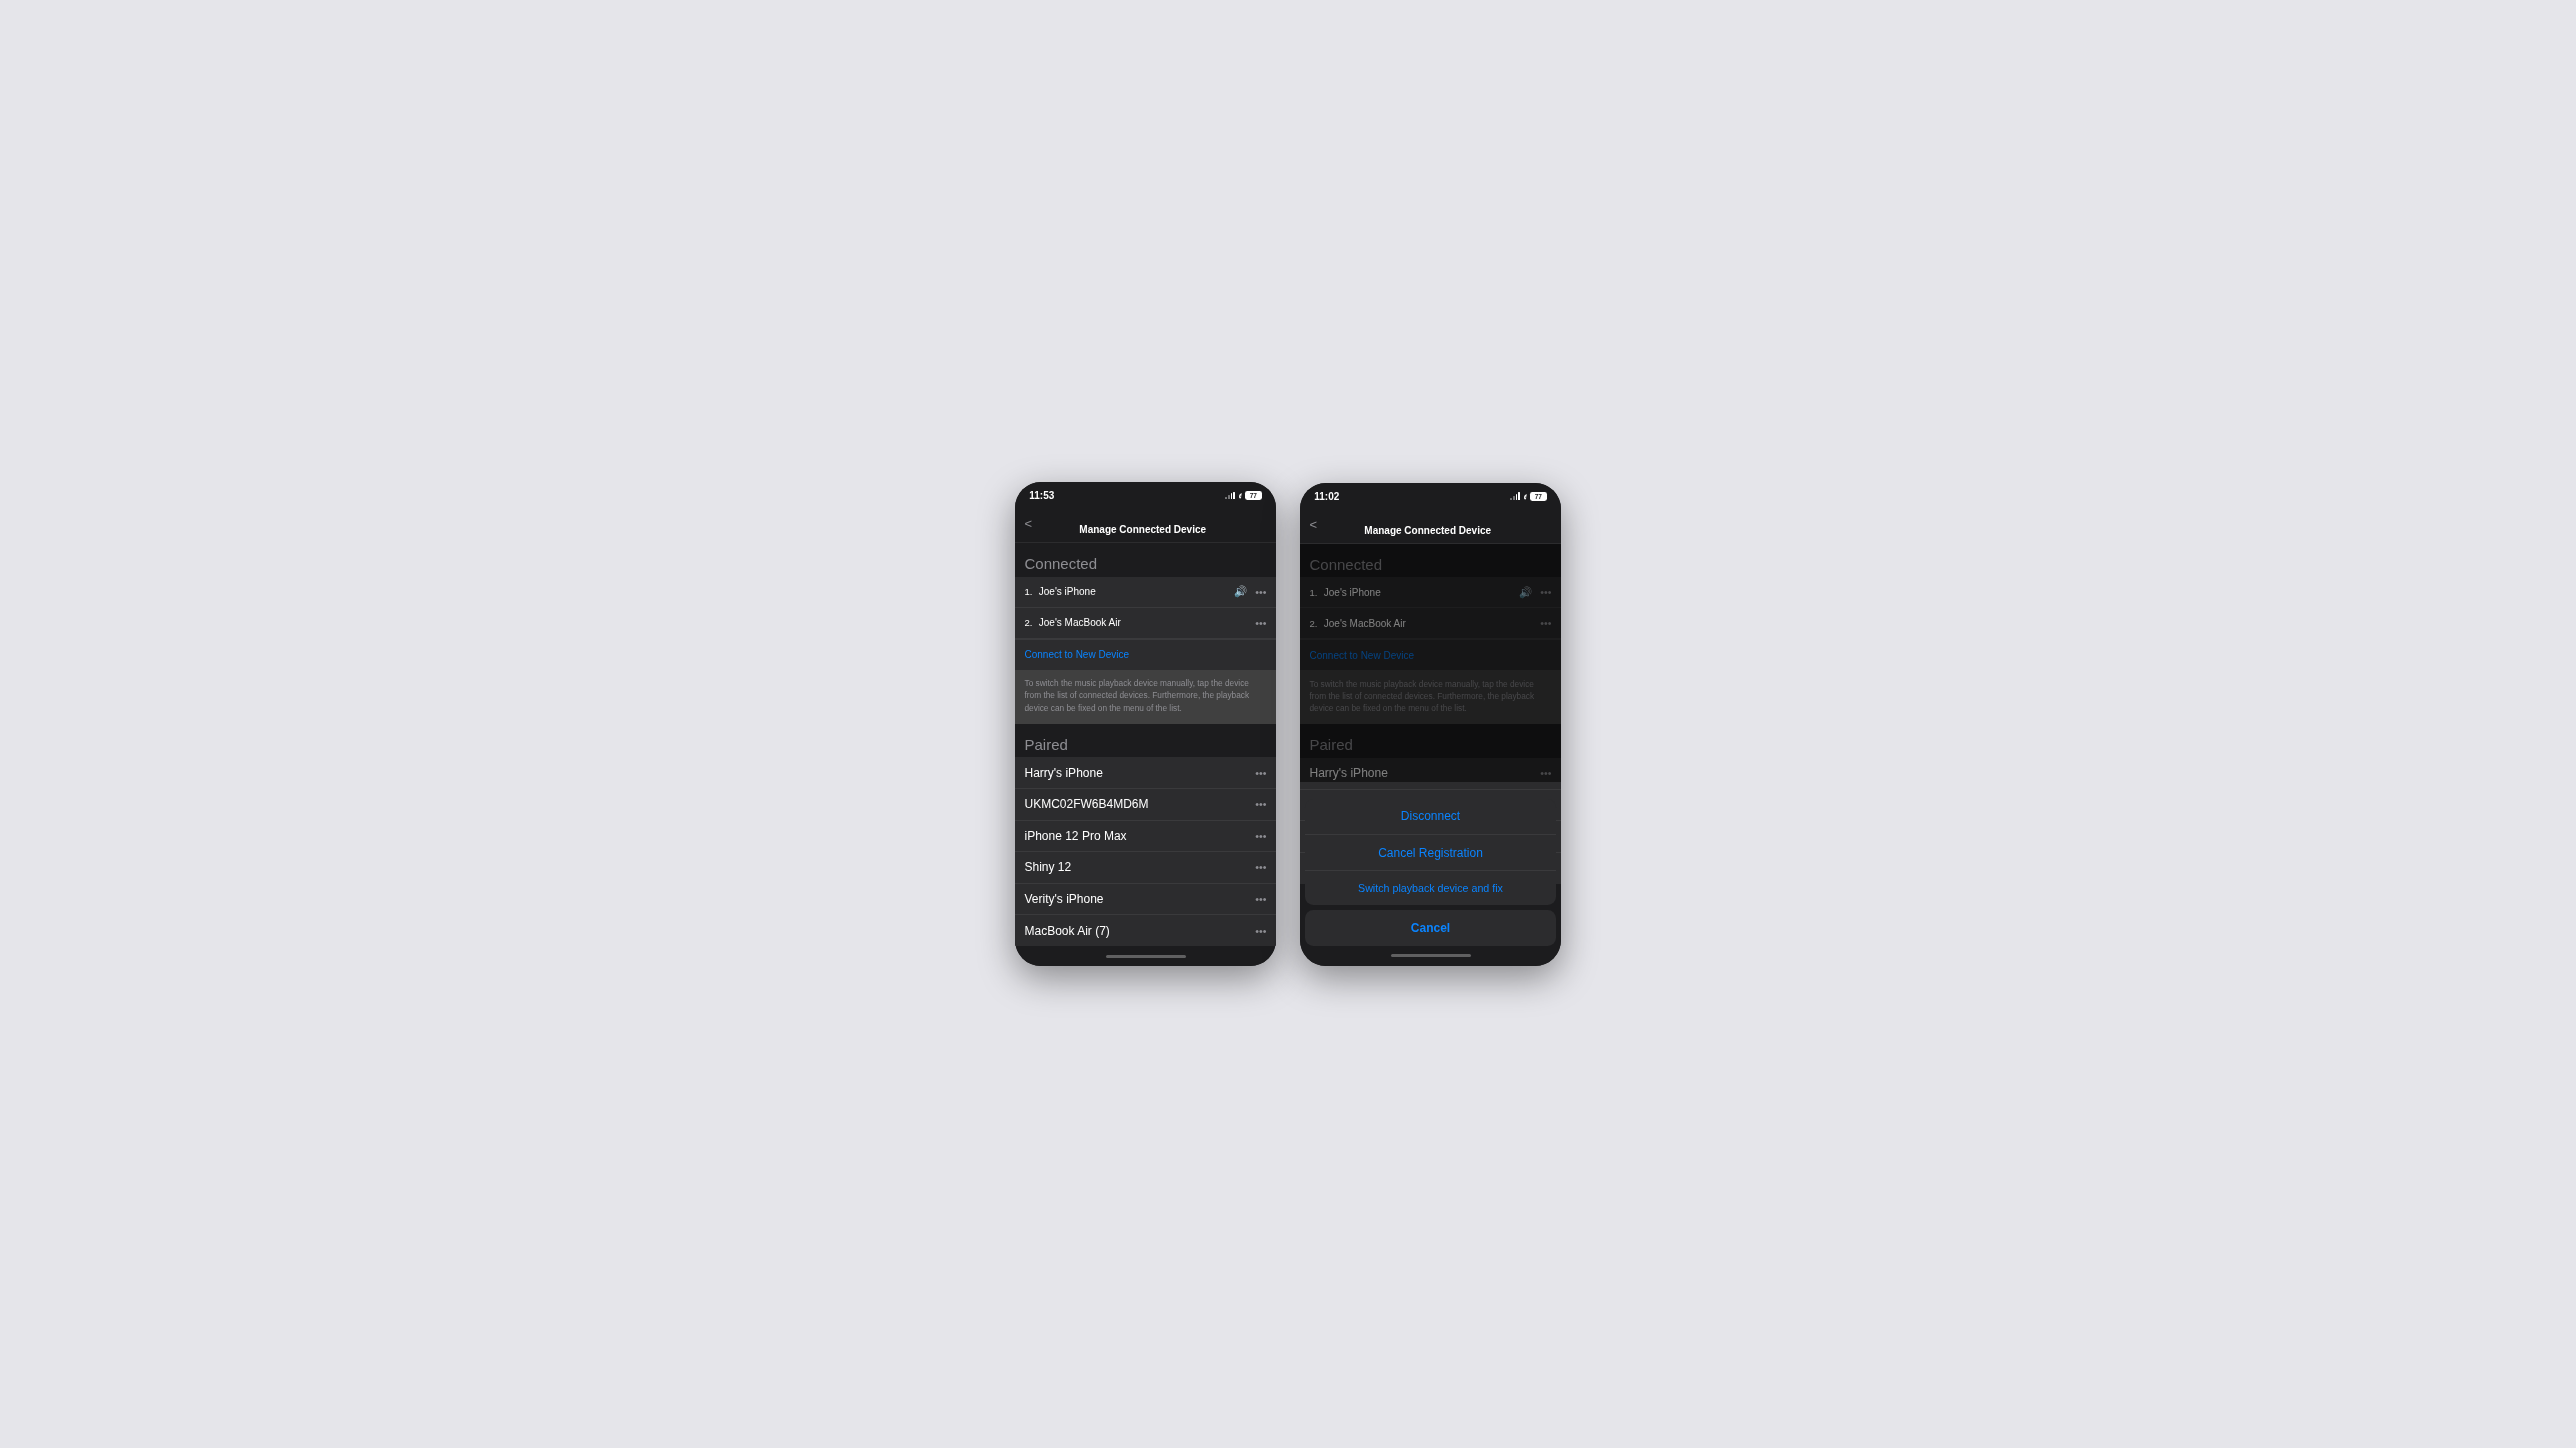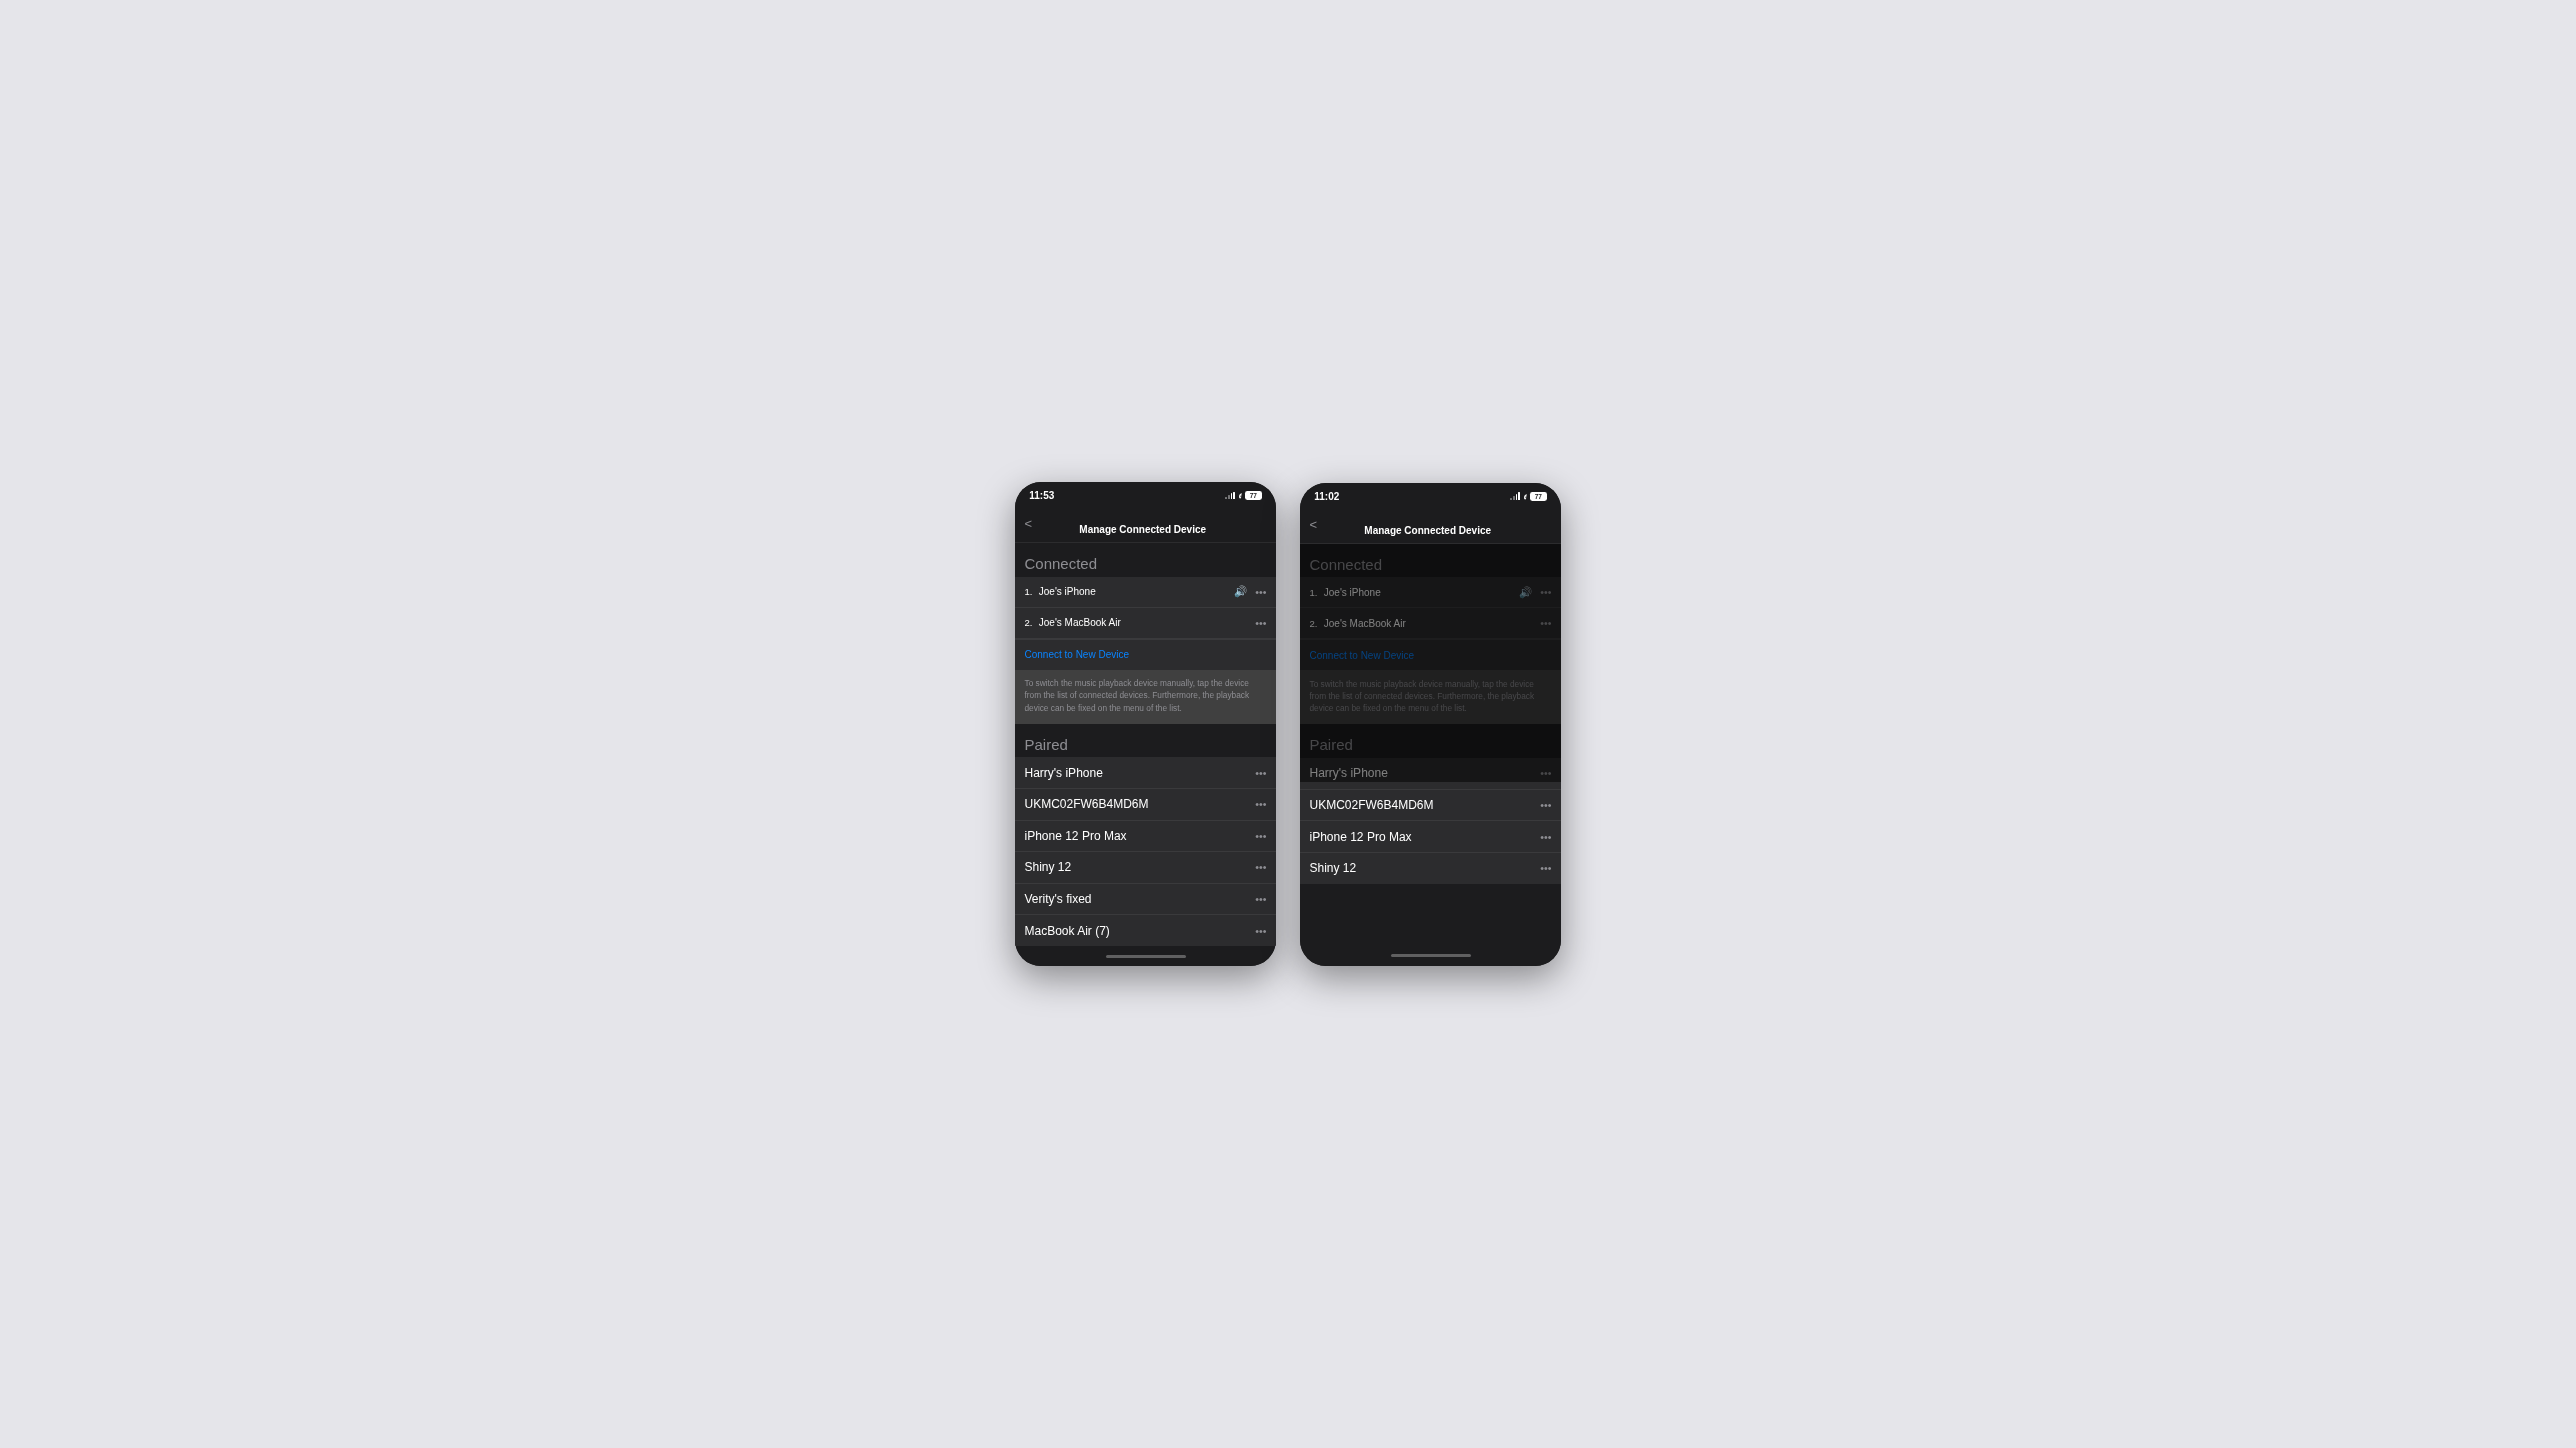--- a/index.html
+++ b/index.html
@@ -340,21 +340,21 @@
       </div>
       <div class="paired-item">
         <span class="paired-name">iPhone 12 Pro Max</span>
         <span class="more-icon">•••</span>
       </div>
       <div class="paired-item">
         <span class="paired-name">Shiny 12</span>
         <span class="more-icon">•••</span>
       </div>
       <div class="paired-item">
-        <span class="paired-name">Verity's fixed</span>
+        <span class="paired-name">Verity's iPhone</span>
         <span class="more-icon">•••</span>
       </div>
       <div class="paired-item">
         <span class="paired-name">MacBook Air (7)</span>
         <span class="more-icon">•••</span>
       </div>
     </div>
   </div>
 
   <div class="home-indicator">
@@ -421,18 +421,26 @@
       </div>
       <div class="paired-item">
         <span class="paired-name">Shiny 12</span>
         <span class="more-icon">•••</span>
       </div>
     </div>
 
     <div class="dimmed-overlay" style="height: 238px; top: 0;"></div>
   </div>
 
+  <div class="action-sheet">
+    <div class="action-group">
+      <div class="action-item">Disconnect</div>
+      <div class="action-item">Cancel Registration</div>
+      <div class="action-item" style="font-size:10.7px; text-align:center;">Switch playback device and fix</div>
+    </div>
+    <div class="action-cancel">Cancel</div>
+  </div>
 
   <div class="home-indicator">
     <div class="home-bar"></div>
   </div>
 </div>
 
 
 </body></html>

